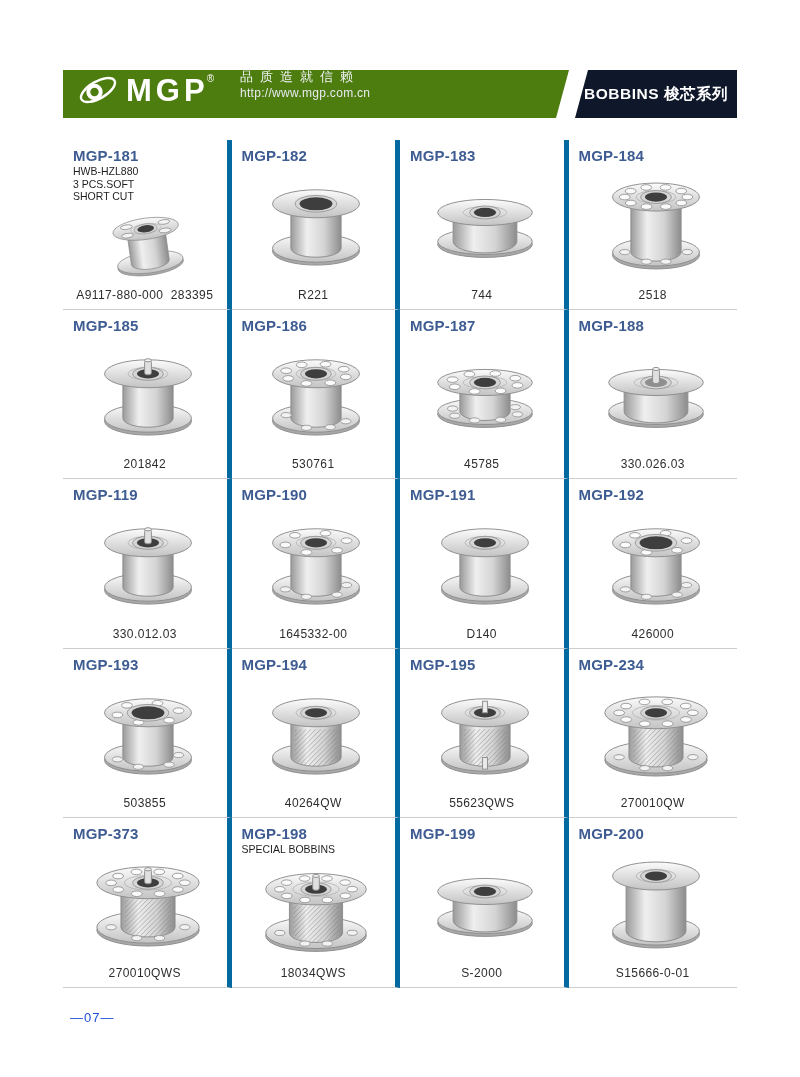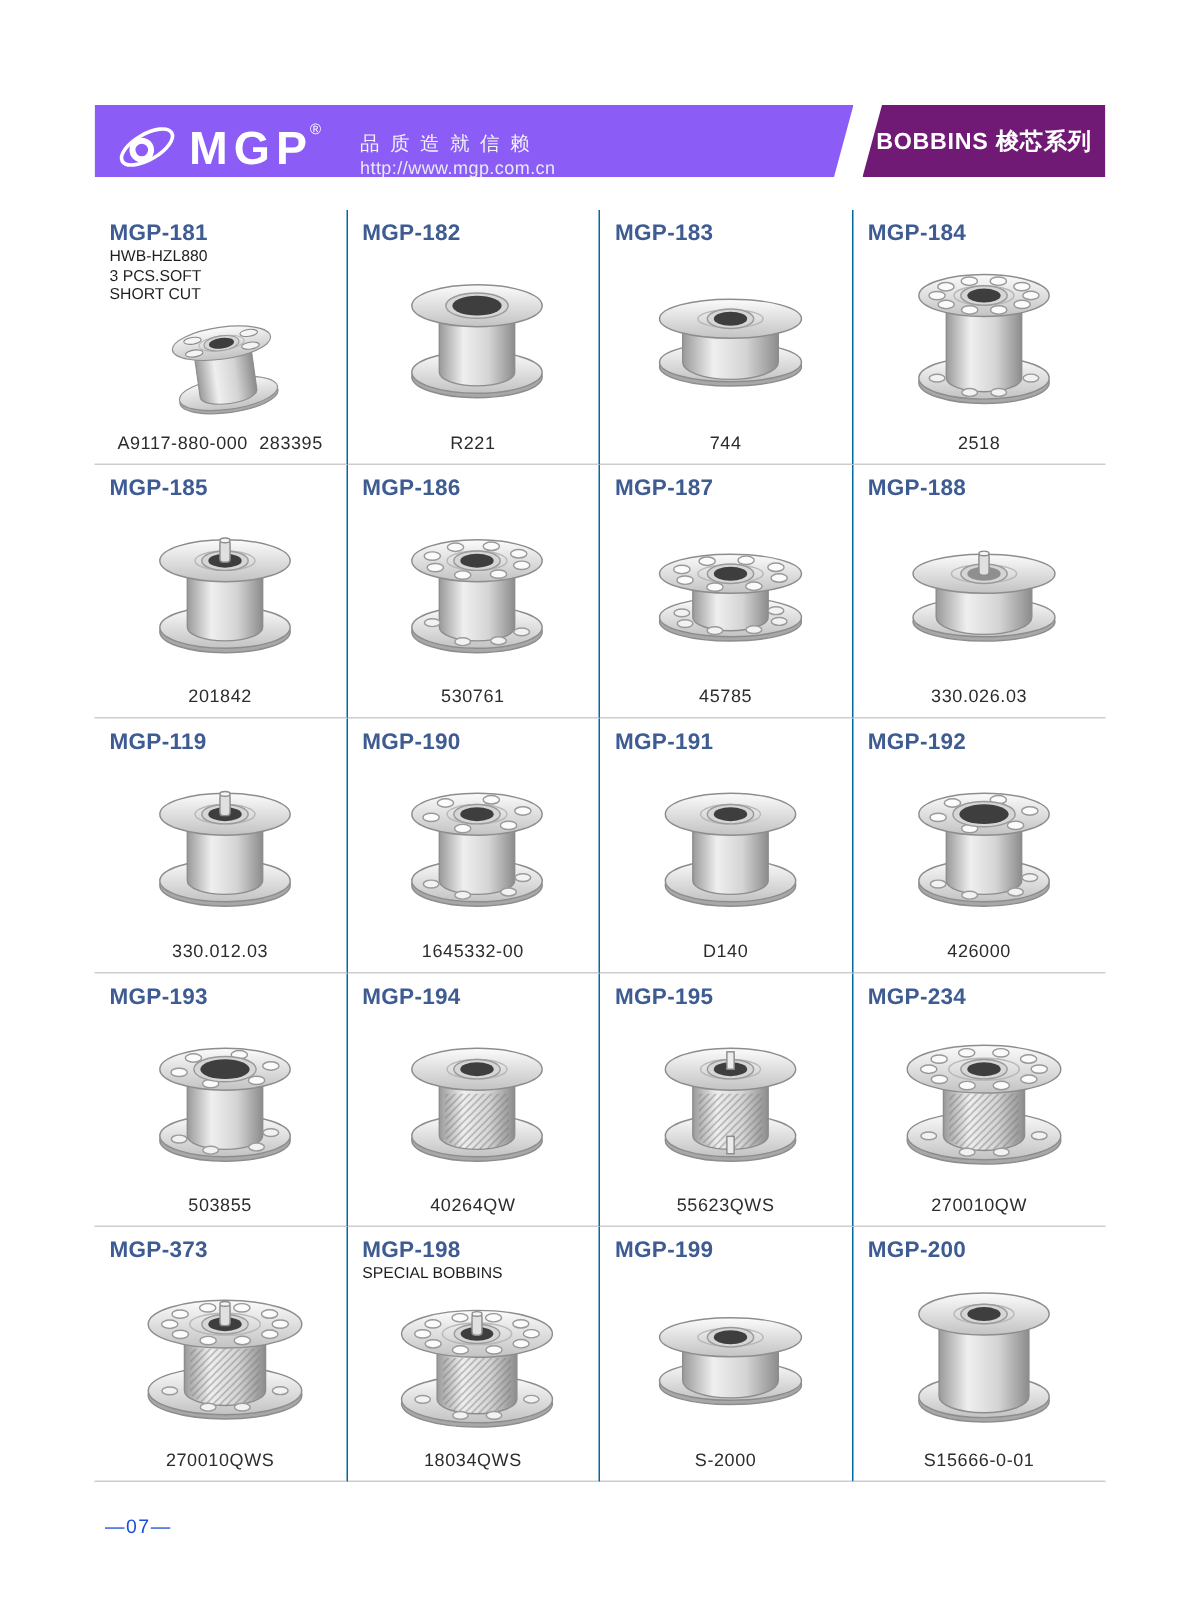--- a/index.html
+++ b/index.html
@@ -6,51 +6,51 @@
   body{
     width:800px;height:1077px;position:relative;background:#ffffff;
     font-family:"Liberation Sans", sans-serif;overflow:hidden;
   }
   
   .header{
     position:absolute;left:63px;top:70px;width:674px;height:48px;
     display:flex;gap:6px;
   }
   .header-left{
-    width:506px;background:#8b5cf6;color:#fff;
-    display:flex;align-items:flex-end;padding-left:13px;box-sizing:border-box;
+    width:506px;background:#4d7c0f;color:#fff;
+    display:flex;align-items:flex-start;padding-left:13px;box-sizing:border-box;
     clip-path:polygon(0 0,100% 0,calc(100% - 13px) 100%,0 100%);
   }
   .logo{display:flex;align-items:center;}
   .logo svg{display:block;margin-right:6px;}
   .logo-text{
     font-weight:bold;font-size:31px;letter-spacing:4px;line-height:1;
     color:#fff;
   }
   .reg{font-size:10px;vertical-align:top;position:relative;top:-12px;left:-2px;}
   .tag-block{margin-left:24px;line-height:1;}
   .tagline{font-size:13px;letter-spacing:7px;color:#f2f3f7;margin-bottom:4px;white-space:nowrap;}
   .url{font-size:12px;color:#e8eaf1;letter-spacing:.3px;}
   .header-right{
-    flex:1;background:#701a75;color:#fff;
+    flex:1;background:#0f172a;color:#fff;
     display:flex;align-items:center;justify-content:center;
     clip-path:polygon(13px 0,100% 0,100% 100%,0 100%);
   }
   .banner-text{font-weight:bold;font-size:15.5px;letter-spacing:.5px;white-space:nowrap;}
   
   .grid{
     position:absolute;left:63px;top:140px;width:674px;
     display:grid;grid-template-columns:repeat(4,1fr);grid-auto-rows:169.6px;
   }
   .cell{
     box-sizing:border-box;border-bottom:1px solid #cdcdcd;
     display:flex;flex-direction:column;
     padding:7px 4px 7px 10px;overflow:hidden;
   }
-  .cell:not(:nth-child(4n)){border-right:1px solid #0369a1;}
+  .cell:not(:nth-child(4n)){border-right:5px solid #0369a1;}
   .model{font-weight:bold;font-size:15px;color:#3e5c92;letter-spacing:.2px;}
   .notes{font-size:10.5px;color:#1e1e1e;line-height:12.5px;margin-top:1px;}
   .photo{flex:1;display:flex;align-items:center;justify-content:center;min-height:0;}
   .photo svg{max-height:100%;}
   .part{
     text-align:center;font-size:12px;color:#2d2d2d;
     white-space:pre;letter-spacing:.4px;padding-right:6px;
   }
   
   .footer{

